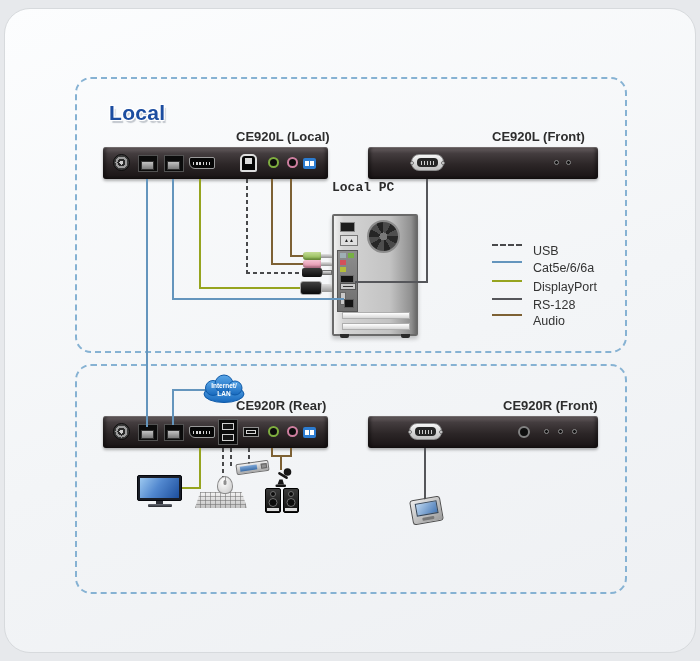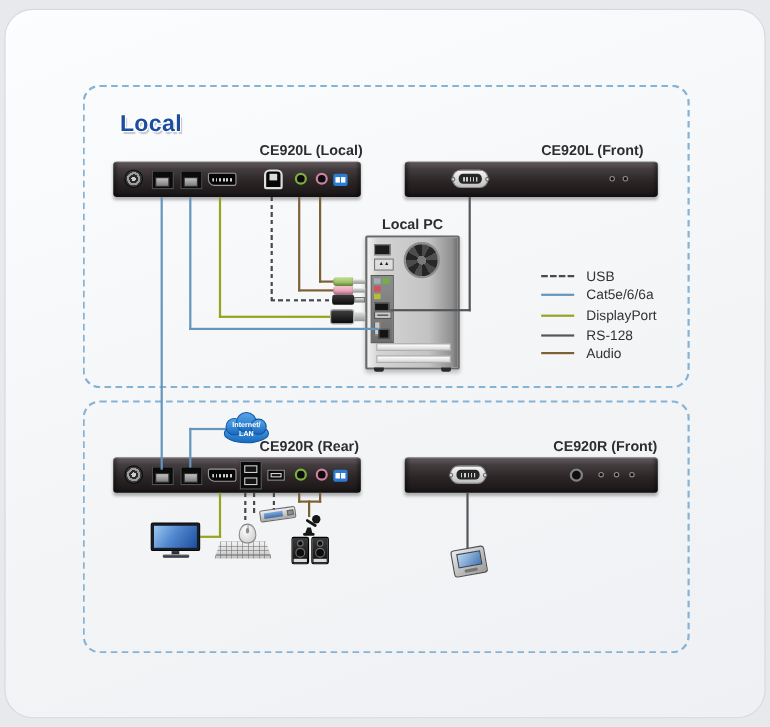--- a/index.html
+++ b/index.html
@@ -137,42 +137,42 @@
   .spk::before { width:6px; height:6px; top:2px; }
   .spk::after { width:9px; height:9px; bottom:5px; }
   .spk-strip { position:absolute; bottom:1px; left:1px; right:1px; height:3px; background:#ddd; }
   .touchpanel { left:411px; top:498px; width:31px; height:25px; transform:rotate(-10deg);
      background:linear-gradient(150deg,#ececec,#9a9a9a); border:1px solid #4f4f4f; border-radius:3px; }
   .tp-screen { position:absolute; left:4px; top:3px; width:22px; height:13px; background:linear-gradient(135deg,#bcd6f0,#4577b5); border:1px solid #33465c; }
   .tp-btn { position:absolute; left:50%; transform:translateX(-50%); bottom:2px; width:12px; height:3px; background:#777; border-radius:1px; }
   .cloud { left:200px; top:373px; }
 
   
-  .lg-row { position:absolute; left:492px; height:14px; display:flex; align-items:center; z-index:5; }
+  .lg-row { position:absolute; left:492px; height:14px; display:flex; z-index:5; }
   .lg-sw { width:30px; height:0; border-top:2px solid; margin-right:11px; }
   .sw-usb { border-top-style:dashed; border-top-color:#48494b; }
   .sw-cat { border-top-color:#6495bd; }
   .sw-dp  { border-top-color:#96a41f; }
   .sw-rs  { border-top-color:#55565a; }
   .sw-aud { border-top-color:#7d6134; }
   .lg-label { font-size:12.5px; color:#333; white-space:nowrap; }
 </style>
 </head>
 <body>
 
 <div class="page">
   <div class="card"></div>
 
   <div class="dashed-box box-local"></div>
   <div class="dashed-box box-remote"></div>
   <div class="section-label lbl-local">Local</div>
 
   <div class="dev-label" style="left:236px; top:129px;">CE920L (Local)</div>
   <div class="dev-label" style="left:492px; top:129px;">CE920L (Front)</div>
-  <div class="dev-label" style="left:332px; top:196px; width:86px; text-align:center;">Local PC</div>
+  <div class="dev-label" style="left:332px; top:180px; width:86px; font-family:Liberation Mono, monospace;">Local PC</div>
   <div class="dev-label" style="left:236px; top:398px;">CE920R (Rear)</div>
   <div class="dev-label" style="left:503px; top:398px;">CE920R (Front)</div>
 
   <div class="line lv c-blue" style="left:146px; top:179px; height:248px;"></div>
   <div class="line lv c-blue" style="left:172px; top:179px; height:121px;"></div>
   <div class="line lh c-blue" style="left:172px; top:298px; width:172px;"></div>
   <div class="line lv c-green" style="left:199px; top:179px; height:110px;"></div>
   <div class="line lh c-green" style="left:199px; top:287px; width:103px;"></div>
   <div class="line dash-v" style="left:246px; top:179px; height:95px;"></div>
   <div class="line dash-h" style="left:246px; top:272px; width:58px;"></div>

